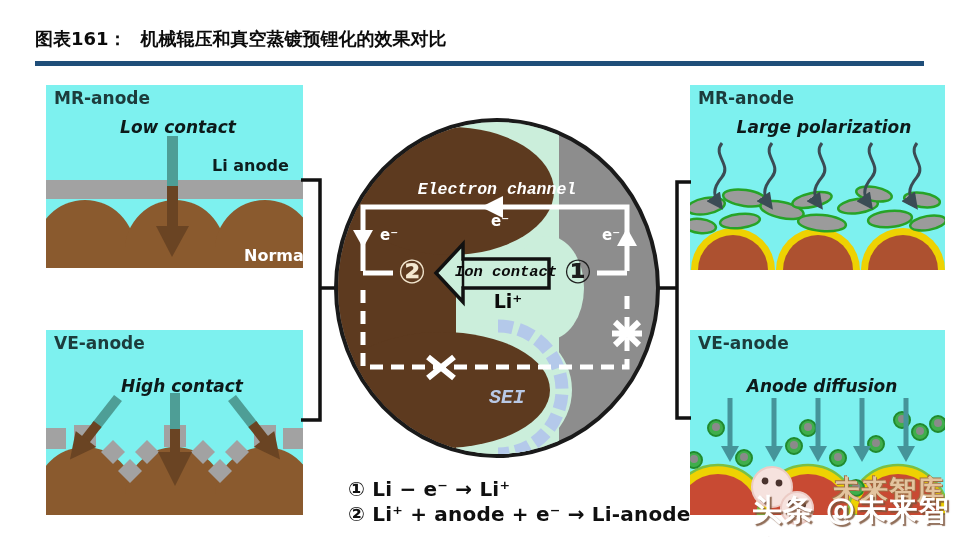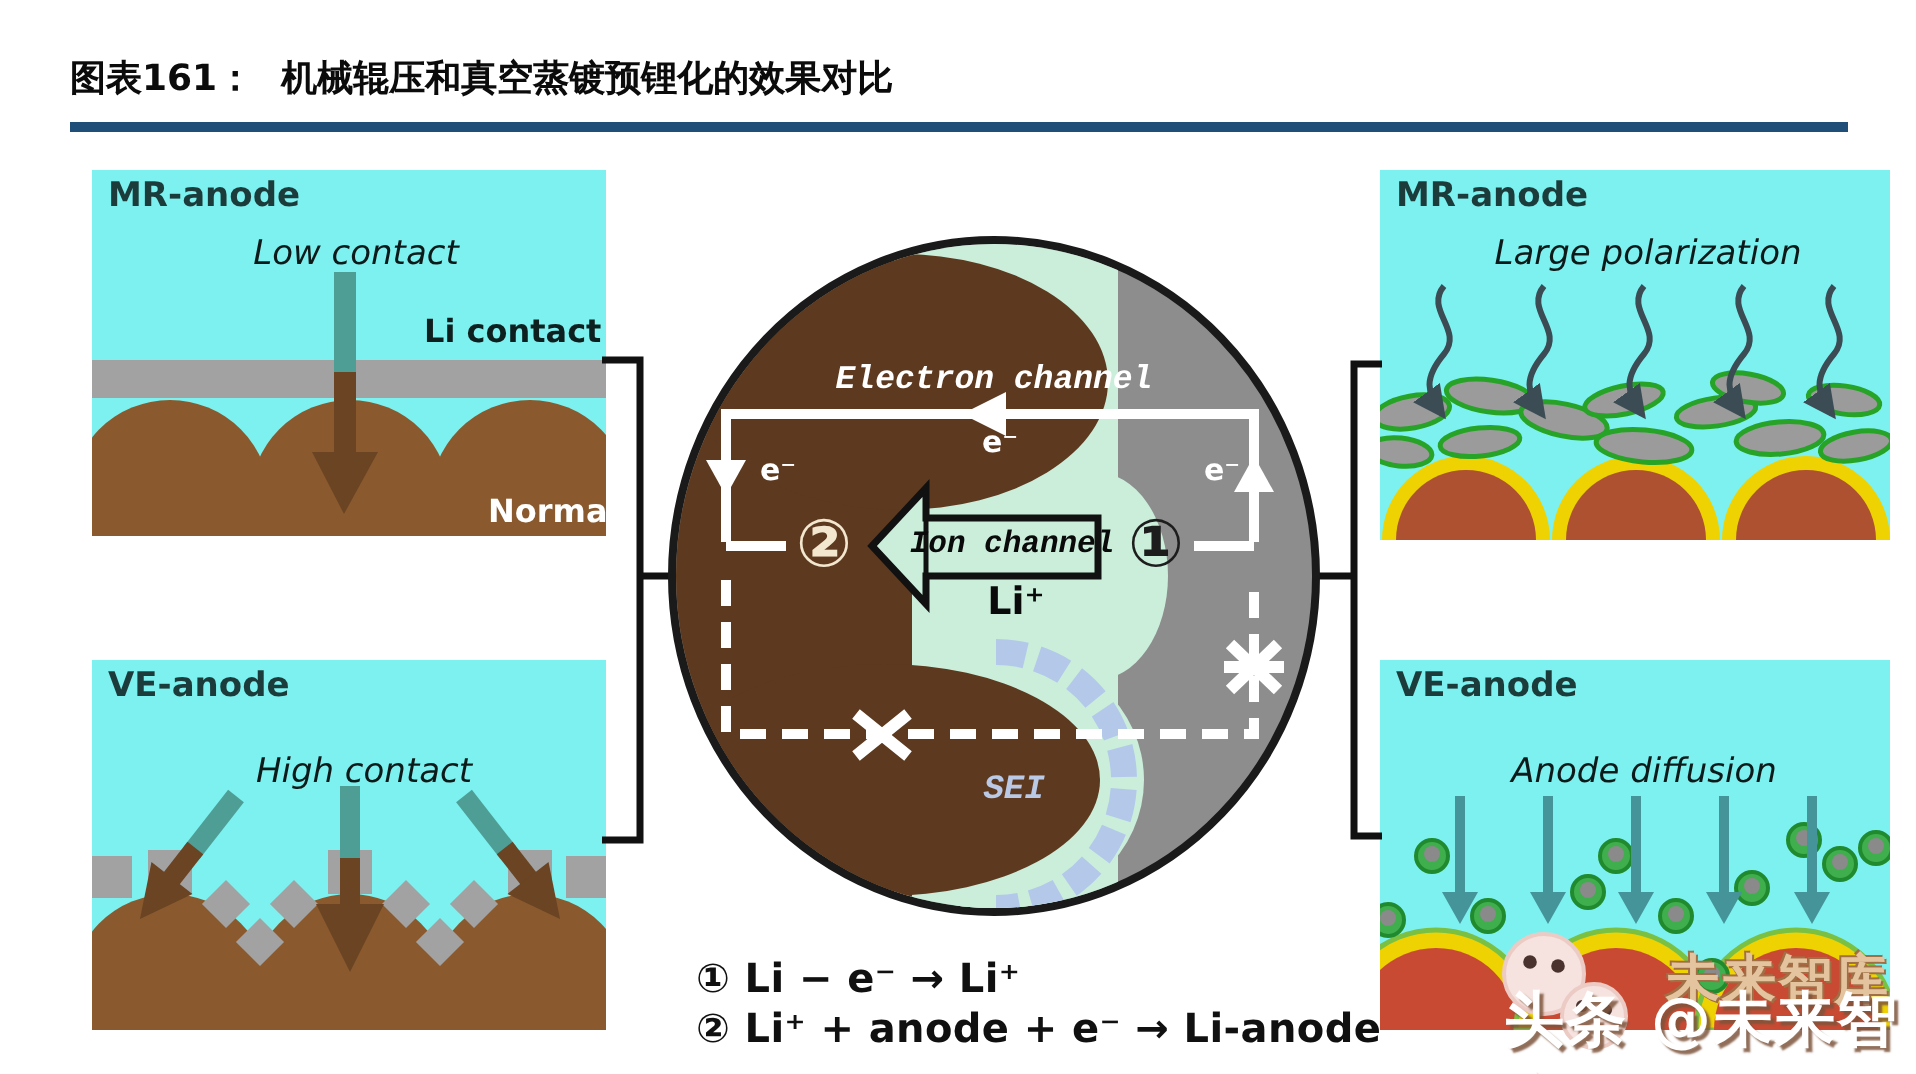--- a/index.html
+++ b/index.html
@@ -5,21 +5,21 @@
   html,body{margin:0;padding:0;background:#fff;}
   .stage{position:relative;width:958px;height:537px;background:#ffffff;overflow:hidden;
          font-family:"DejaVu Sans","Liberation Sans",sans-serif;color:#111;}
   .abs{position:absolute;}
   .ctr{transform:translateX(-50%);white-space:nowrap;}
   .b{font-weight:bold;}
   .i{font-style:italic;font-family:Liberation Mono, monospace;}
   .hdr{left:35px;top:27px;font-size:18px;font-weight:bold;color:#0b0b0b;display:flex;gap:14px;white-space:nowrap;}
   .rule{left:35px;top:61px;width:889px;height:5px;background:#1f4e79;}
   .ptitle{font-size:17px;font-weight:bold;color:#1c3c3c;}
-  .pannot{font-size:17px;font-weight:normal;font-style:italic;color:#0d1a1a;}
+  .pannot{font-size:17px;font-weight:bold;font-style:italic;color:#0d1a1a;}
   .small-e{font-size:15px;font-weight:bold;color:#ffffff;}
   .eq{font-size:20px;font-weight:bold;color:#101010;letter-spacing:.2px;}
   .wm-ghost{font-size:27px;font-weight:bold;color:#e3c49f;
             text-shadow:1px 1px 0 #a06f46,-1px -1px 0 #a06f46;letter-spacing:1px;}
   .wm-main{font-size:30px;font-weight:bold;color:#ffffff;
            text-shadow:2px 2px 1px rgba(125,85,60,.85);letter-spacing:1px;}
   svg{position:absolute;left:0;top:0;}
   .txt{position:absolute;z-index:5;}
 </style>
 </head>
@@ -252,40 +252,40 @@
       <circle cx="765" cy="481" r="3.4" fill="#4a332e"></circle>
       <circle cx="779" cy="483" r="3.4" fill="#4a332e"></circle>
       <circle cx="797" cy="508" r="16" fill="#f6e2de" stroke="#eccbc5" stroke-width="2"></circle>
       <circle cx="791" cy="503" r="3" fill="#4a332e"></circle>
       <circle cx="803" cy="505" r="3" fill="#4a332e"></circle>
     </g>
   </svg>
 
   <div class="txt ptitle" style="left:54px;top:88px">MR-anode</div>
   <div class="txt pannot ctr" style="left:178px;top:117px">Low contact</div>
-  <div class="txt b" style="left:212px;top:156px;font-size:16px;color:#0d1f1f">Li contact</div>
+  <div class="txt b" style="left:212px;top:156px;font-size:16px;color:#0d1f1f">Li anode</div>
   <div class="txt b" style="left:244px;top:246px;font-size:16px;color:#ffffff">Normal</div>
 
   <div class="txt ptitle" style="left:54px;top:333px">VE-anode</div>
   <div class="txt pannot ctr" style="left:182px;top:376px">High contact</div>
 
   <div class="txt ptitle" style="left:698px;top:88px">MR-anode</div>
   <div class="txt pannot ctr" style="left:824px;top:117px">Large polarization</div>
 
   <div class="txt ptitle" style="left:698px;top:333px">VE-anode</div>
   <div class="txt pannot ctr" style="left:822px;top:376px">Anode diffusion</div>
 
   <div class="txt ctr b i" style="left:497px;top:180px;font-size:16.5px;color:#fff">Electron channel</div>
   <div class="txt ctr small-e" style="left:500px;top:212px">e⁻</div>
   <div class="txt small-e" style="left:380px;top:226px">e⁻</div>
   <div class="txt small-e" style="left:602px;top:226px">e⁻</div>
   <div class="txt ctr b" style="left:412px;top:254px;font-size:33px;line-height:36px;color:#f3e7cf">②</div>
   <div class="txt ctr b" style="left:578px;top:254px;font-size:33px;line-height:36px;color:#1d1d1d">①</div>
-  <div class="txt ctr b i" style="left:506px;top:263px;font-size:15.5px;color:#0a0a0a">Ion channel</div>
+  <div class="txt ctr b i" style="left:506px;top:263px;font-size:15.5px;color:#0a0a0a">Ion contact</div>
   <div class="txt ctr b" style="left:508px;top:290px;font-size:19px;color:#0a0a0a">Li⁺</div>
-  <div class="txt ctr b i" style="left:507px;top:386px;font-size:17px;color:#b9c9e6">SEI</div>
+  <div class="txt ctr b i" style="left:507px;top:386px;font-size:20px;color:#b9c9e6">SEI</div>
 
   <div class="txt eq" style="left:348px;top:477px">① Li − e⁻ → Li⁺</div>
   <div class="txt eq" style="left:348px;top:502px">② Li⁺ + anode + e⁻ → Li-anode</div>
 
   <div class="txt wm-ghost" style="left:833px;top:472px">未来智库</div>
   <div class="txt wm-main" style="left:752px;top:490px">头条 @未来智库</div>
 </div>
 
 </body></html>

